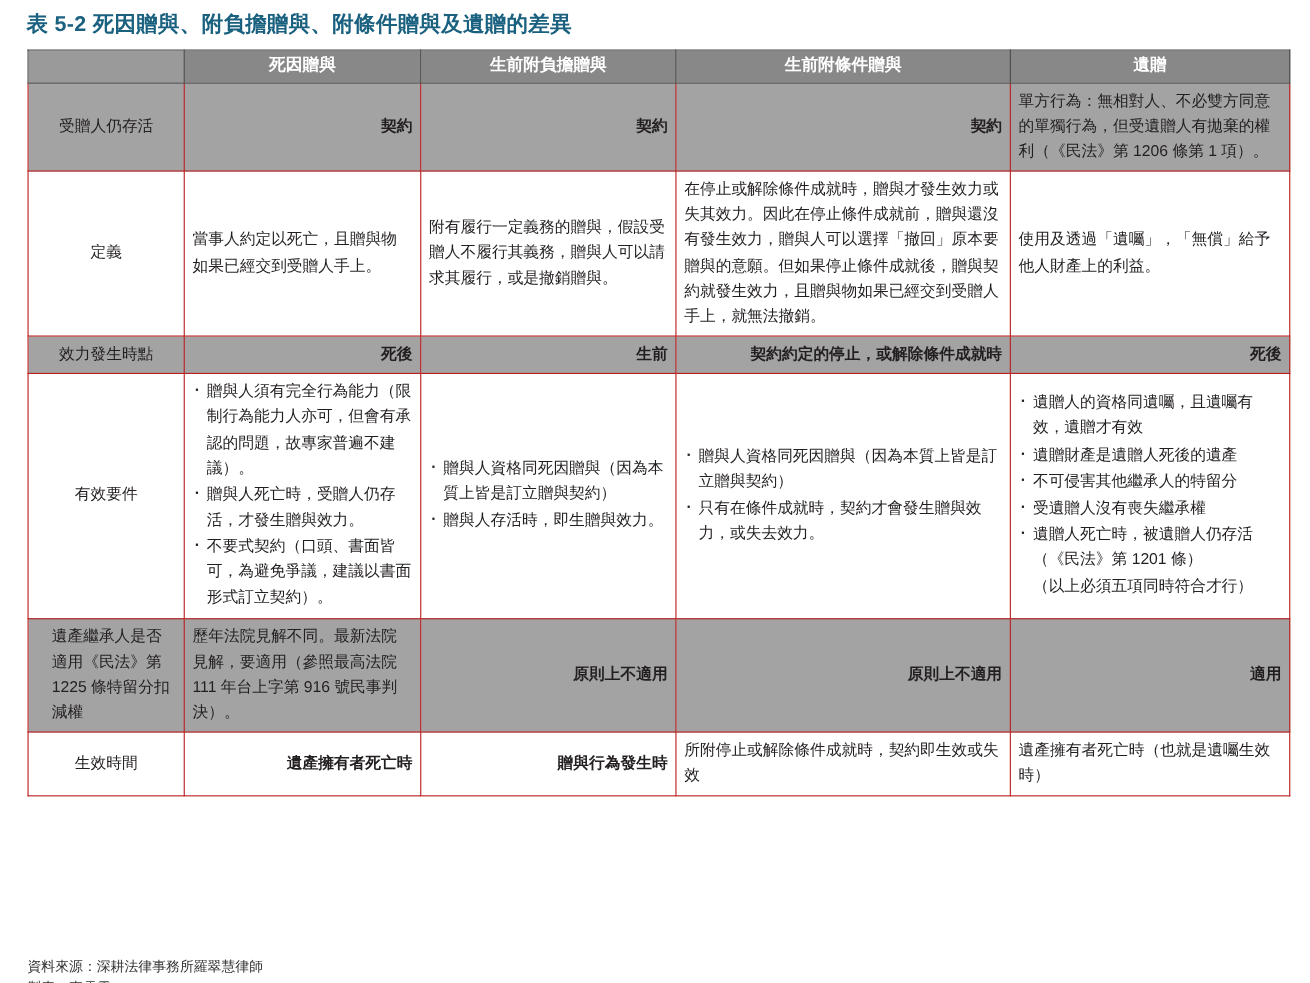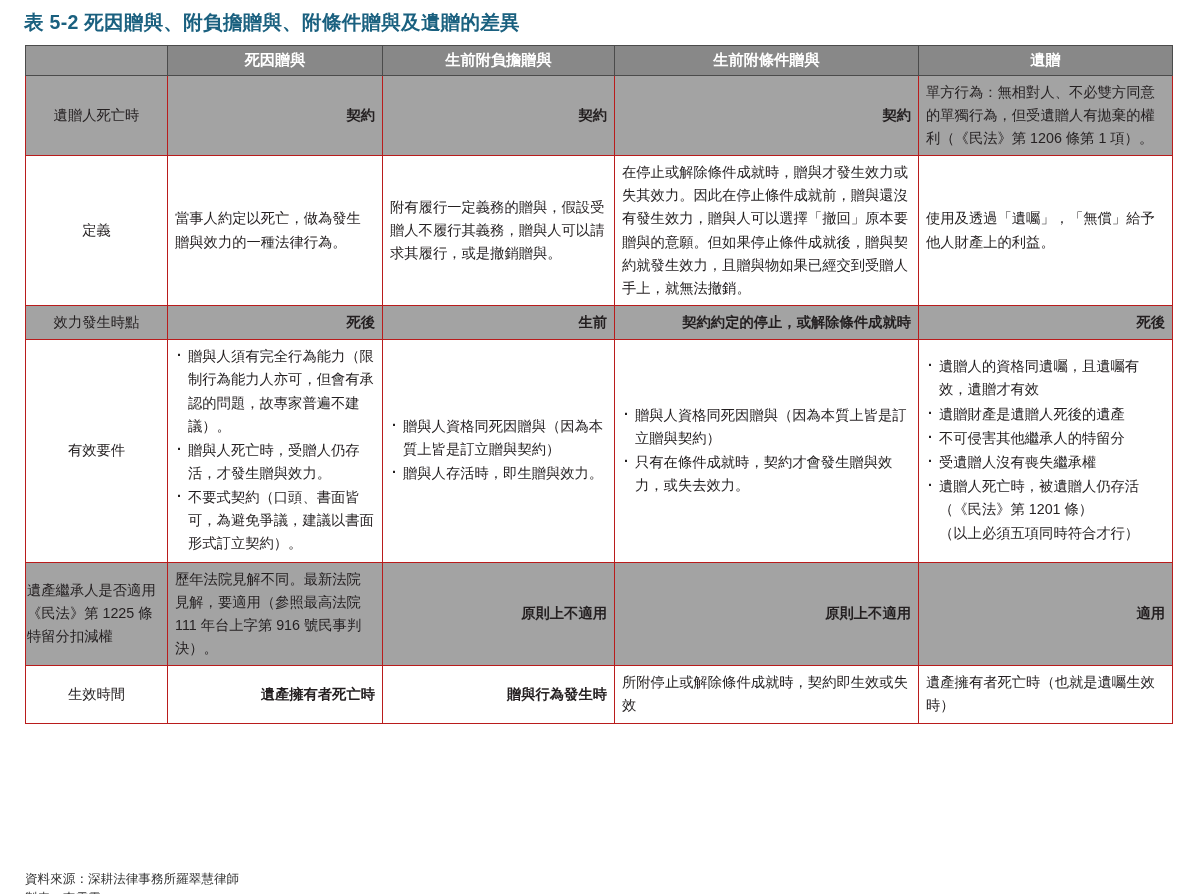--- a/index.html
+++ b/index.html
@@ -84,21 +84,21 @@
 
   
   tr.shade > td { background: #a3a3a3; }
   tr.plain > td { background: #ffffff; }
 
   td.rowlabel {
     text-align: center;
   }
   td.rowlabel.wrap {
     text-align: left;
-    padding-left: 1px;
+    padding-left: 21px;
   }
 
   td.ctr { text-align: right; font-weight: bold; }
   td.lft { text-align: left; }
 
   
   ul.bul {
     list-style: none;
     margin: 0;
     padding: 0;
@@ -152,30 +152,30 @@
           <th class="corner"></th>
           <th>死因贈與</th>
           <th>生前附負擔贈與</th>
           <th>生前附條件贈與</th>
           <th>遺贈</th>
         </tr>
       </thead>
       <tbody>
 
         <tr class="shade">
-          <td class="rowlabel">遺贈人死亡時</td>
+          <td class="rowlabel">受贈人仍存活</td>
           <td class="ctr">契約</td>
           <td class="ctr">契約</td>
           <td class="ctr">契約</td>
           <td class="lft">單方行為：無相對人、不必雙方同意的單獨行為，但受遺贈人有拋棄的權利（《民法》第 1206 條第 1 項）。</td>
         </tr>
 
         <tr class="plain">
           <td class="rowlabel">定義</td>
-          <td class="lft">當事人約定以死亡，做為發生贈與效力的一種法律行為。</td>
+          <td class="lft">當事人約定以死亡，且贈與物如果已經交到受贈人手上。</td>
           <td class="lft">附有履行一定義務的贈與，假設受贈人不履行其義務，贈與人可以請求其履行，或是撤銷贈與。</td>
           <td class="lft">在停止或解除條件成就時，贈與才發生效力或失其效力。因此在停止條件成就前，贈與還沒有發生效力，贈與人可以選擇「撤回」原本要贈與的意願。但如果停止條件成就後，贈與契約就發生效力，且贈與物如果已經交到受贈人手上，就無法撤銷。</td>
           <td class="lft">使用及透過「遺囑」，「無償」給予他人財產上的利益。</td>
         </tr>
 
         <tr class="shade">
           <td class="rowlabel">效力發生時點</td>
           <td class="ctr">死後</td>
           <td class="ctr">生前</td>
           <td class="ctr">契約約定的停止，或解除條件成就時</td>

